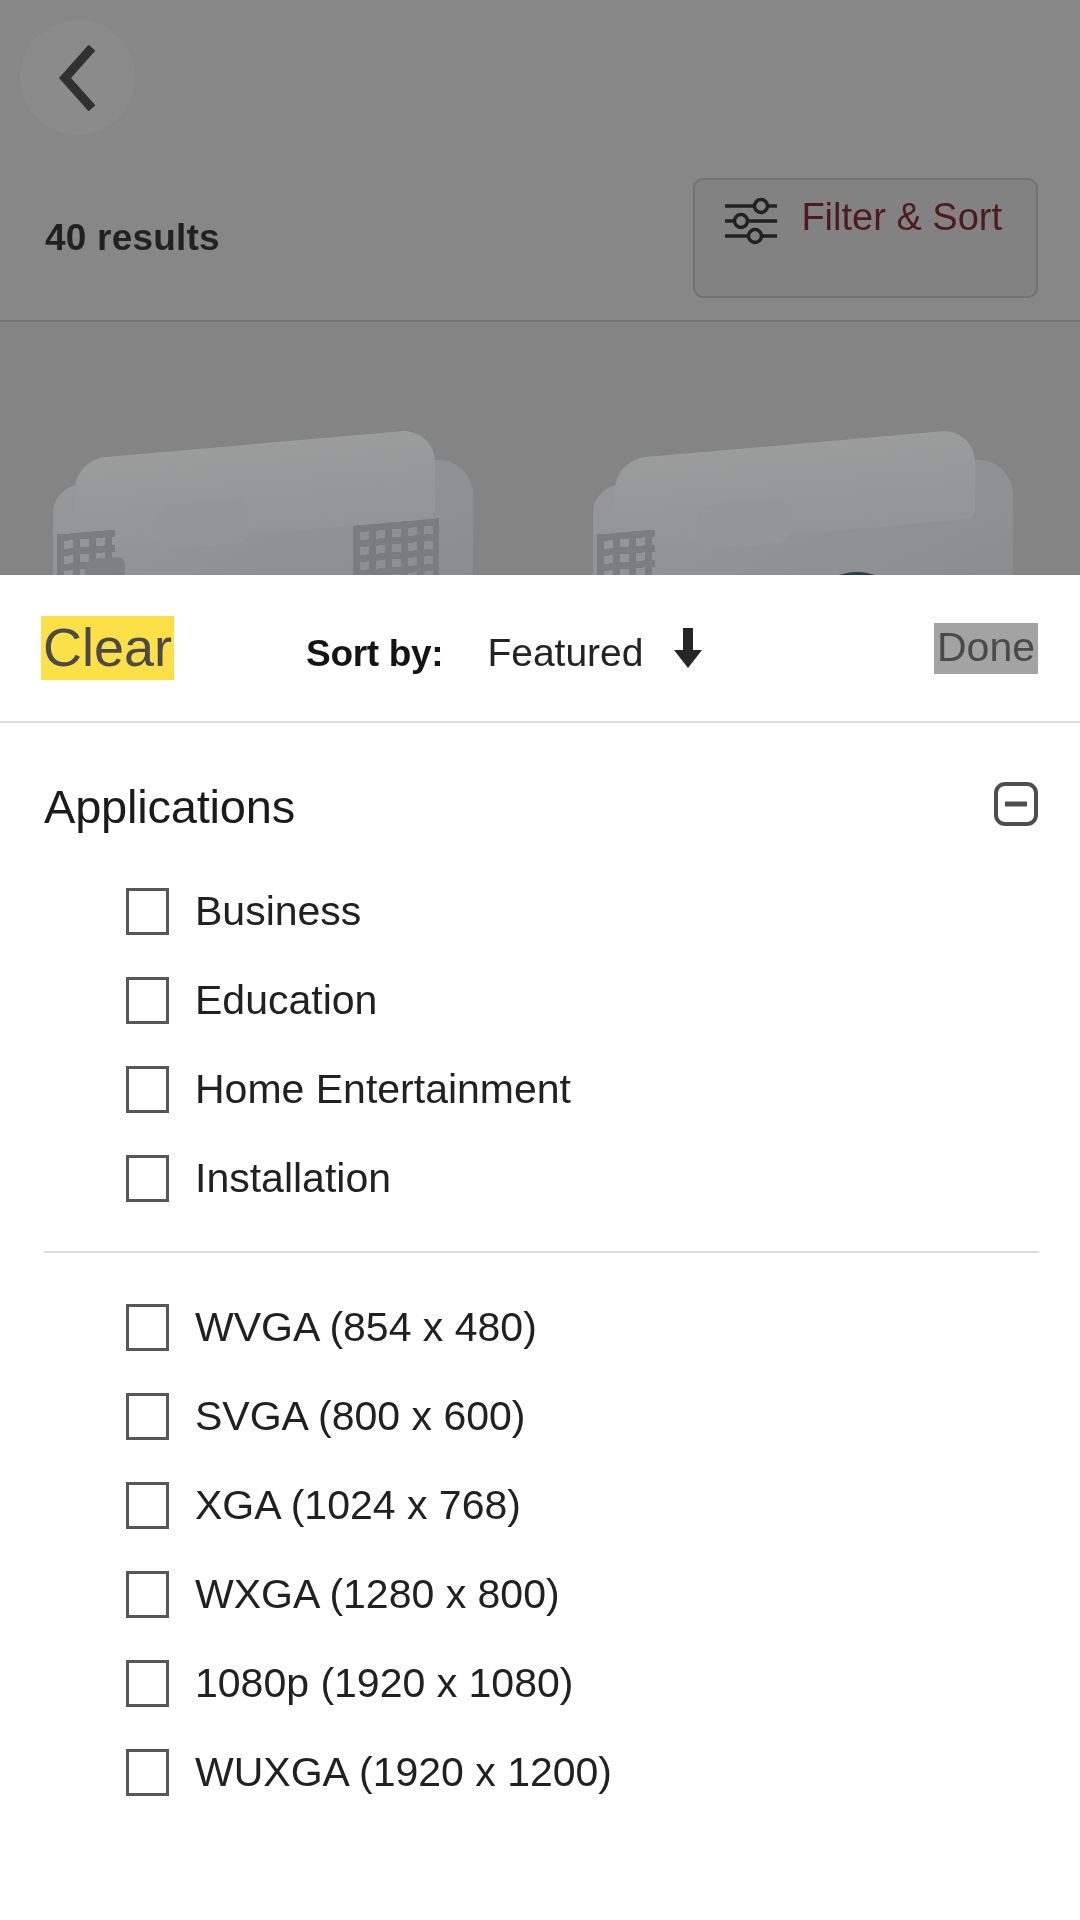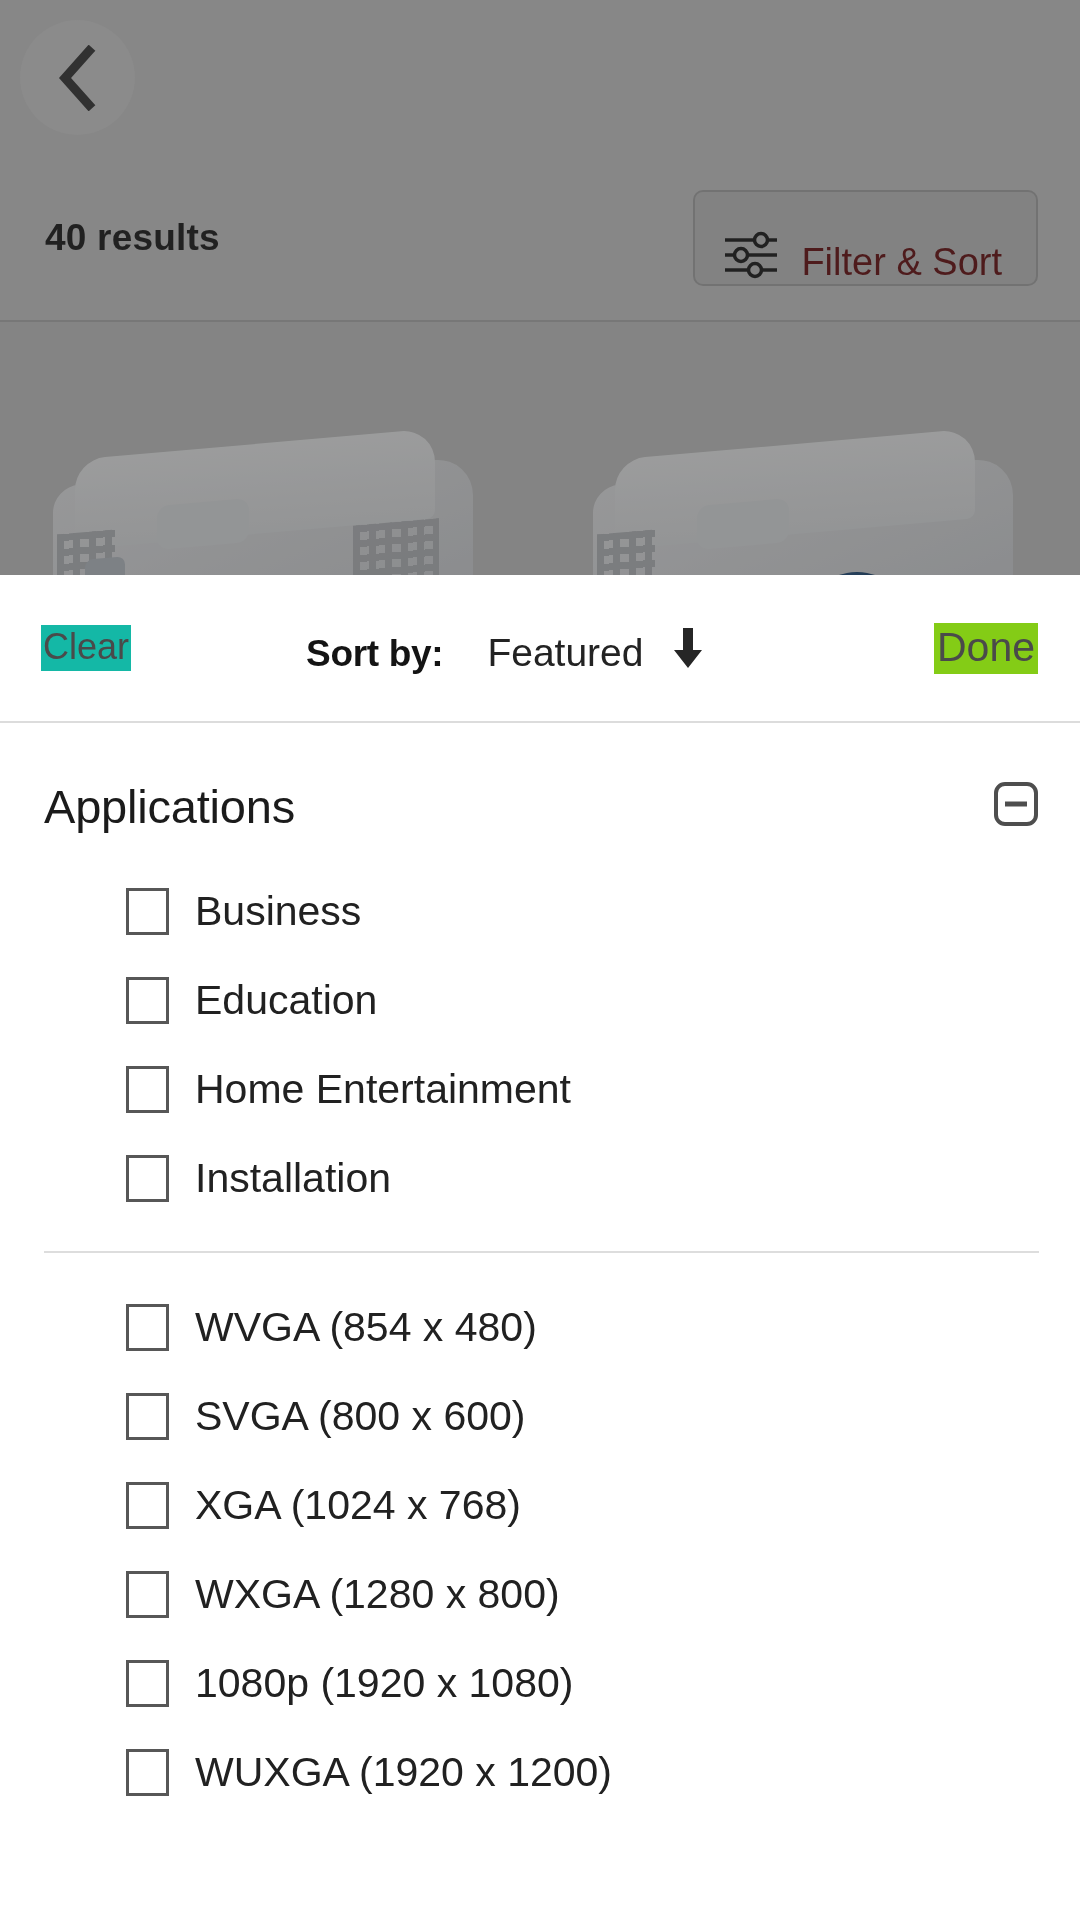--- a/index.html
+++ b/index.html
@@ -94,24 +94,24 @@
 
   .results-count {
     font-size: 37px;
     font-weight: bold;
     color: #1d1d1d;
     letter-spacing: 0.2px;
   }
 
   .filtersort-btn {
     display: flex;
-    align-items: flex-end;
+    align-items: flex-start;
     gap: 22px;
-    height: 96px;
-    padding: 8px 34px 0 28px;
+    height: 120px;
+    padding: 16px 34px 0 28px;
     border: 2px solid #b0b0b0;
     border-radius: 10px;
     background: #cdcdcd;
   }
   .filtersort-label {
     font-size: 38px;
     color: #6e1213;
     white-space: nowrap;
   }
 
@@ -206,23 +206,23 @@
     position: relative;
     height: 148px;
     border-bottom: 2px solid #dcdcdc;
     display: flex;
     align-items: center;
   }
 
   .clear-btn {
     position: absolute;
     left: 41px;
-    font-size: 36px;
+    font-size: 54px;
     color: #4a4a4a;
-    background: #14b8a6;
+    background: #fde047;
     line-height: 1.0;
     padding: 4px 2px 6px 2px;
   }
 
   .sortby-group {
     position: absolute;
     left: 306px;
     display: flex;
     align-items: baseline;
     gap: 0;
@@ -242,21 +242,21 @@
     margin-left: 24px;
     position: relative;
     top: 4px;
   }
 
   .done-btn {
     position: absolute;
     right: 42px;
     font-size: 41px;
     color: #4a4a4a;
-    background: #84cc16;
+    background: #a3a3a3;
     line-height: 1.0;
     padding: 4px 3px 6px 3px;
   }
 
   .sheet-body {
     position: relative;
     padding: 0;
   }
 
   .facet { position: relative; }

